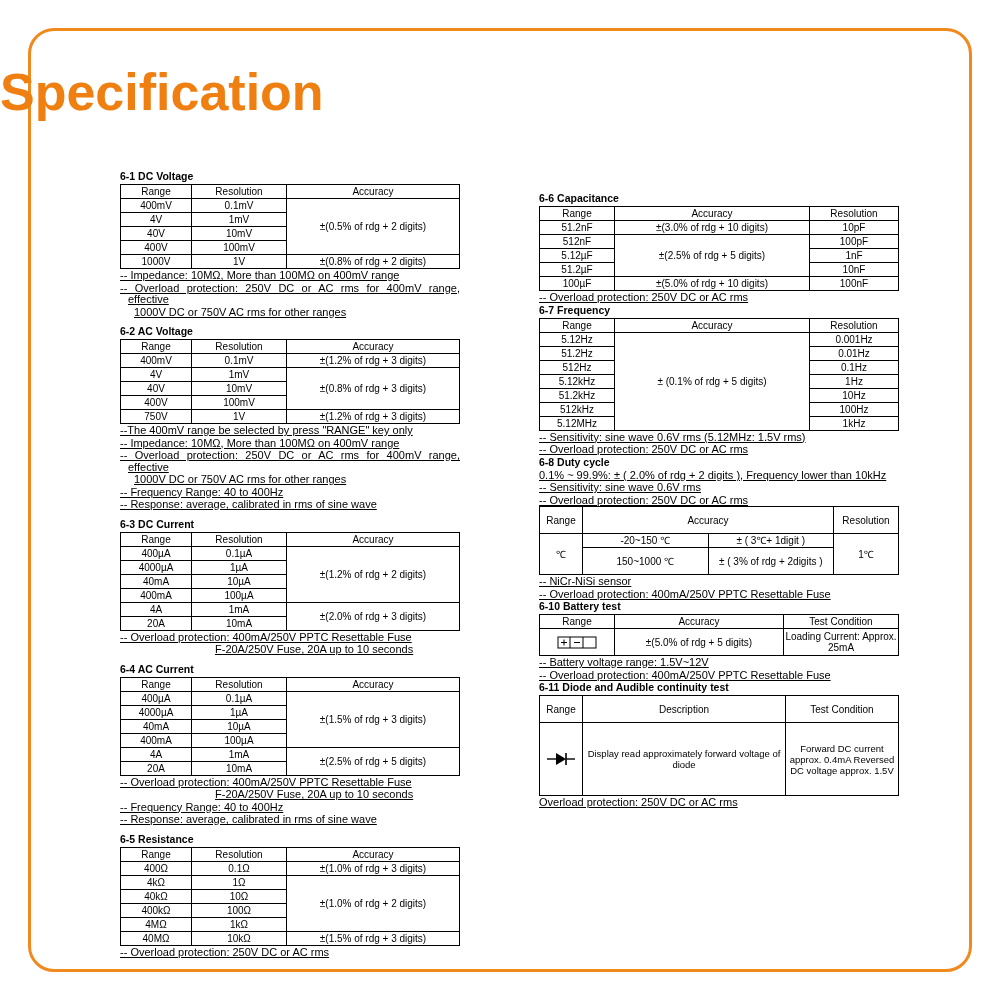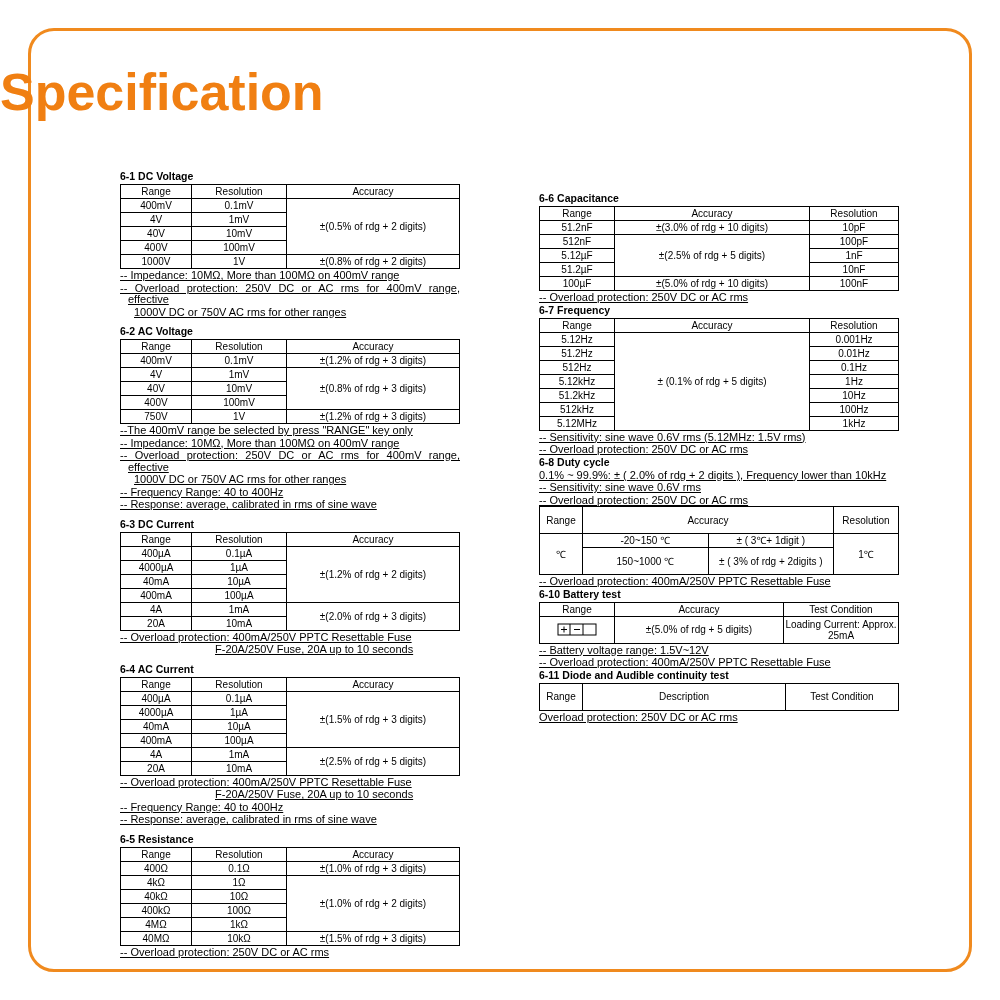--- a/index.html
+++ b/index.html
@@ -395,20 +395,21 @@
         <td style="width:88px">-20~150 ℃</td>
         <td>± ( 3℃+ 1digit )</td>
         <td rowspan="2">1℃</td>
       </tr>
       <tr>
         <td style="height:26px">150~1000 ℃</td>
         <td>± ( 3% of rdg + 2digits )</td>
       </tr>
     </tbody>
       </table>
+    <div class="note indent">-- NiCr-NiSi sensor</div>
     <div class="note indent">-- Overload protection: 400mA/250V PPTC Resettable Fuse</div>
 
     <div class="sec-head">6-10 Battery test</div>
     <table class="spec">
       <tbody>
           <tr>
         <th style="width:72px">Range</th>
         <th>Accuracy</th>
         <th style="width:112px">Test Condition</th>
       </tr>
@@ -432,17 +433,29 @@
     <div class="note indent">-- Overload protection: 400mA/250V PPTC Resettable Fuse</div>
 
     <div class="sec-head">6-11 Diode and Audible continuity test</div>
     <table class="spec">
       <tbody>
           <tr>
         <th style="width:40px; height:26px">Range</th>
         <th>Description</th>
         <th style="width:110px">Test Condition</th>
       </tr>
+      <tr>
+        <td style="height:72px">
+          <svg width="30" height="16" viewBox="0 0 30 16">
+            <line x1="1" y1="8" x2="10" y2="8" stroke="#000" stroke-width="1.4"></line>
+            <polygon points="10,2 10,14 20,8" fill="#000"></polygon>
+            <line x1="20" y1="2" x2="20" y2="14" stroke="#000" stroke-width="1.6"></line>
+            <line x1="20" y1="8" x2="29" y2="8" stroke="#000" stroke-width="1.4"></line>
+          </svg>
+        </td>
+        <td class="midtxt">Display read approximately forward voltage of diode</td>
+        <td class="midtxt">Forward DC current approx. 0.4mA Reversed DC voltage approx. 1.5V</td>
+      </tr>
     </tbody>
       </table>
     <div class="note">Overload protection: 250V DC or AC rms</div>
   </div>
 </div>
 
 </body></html>

